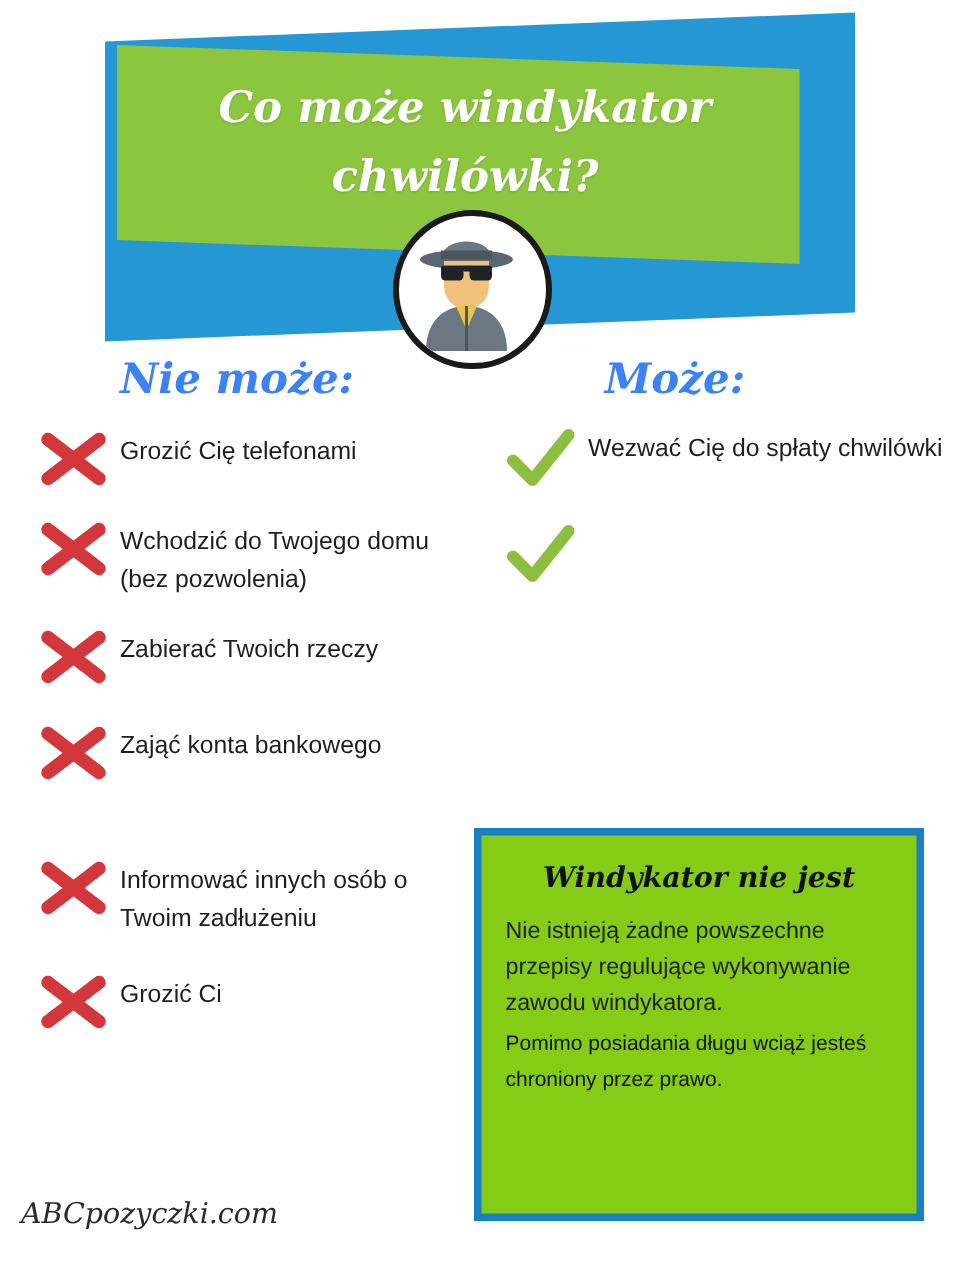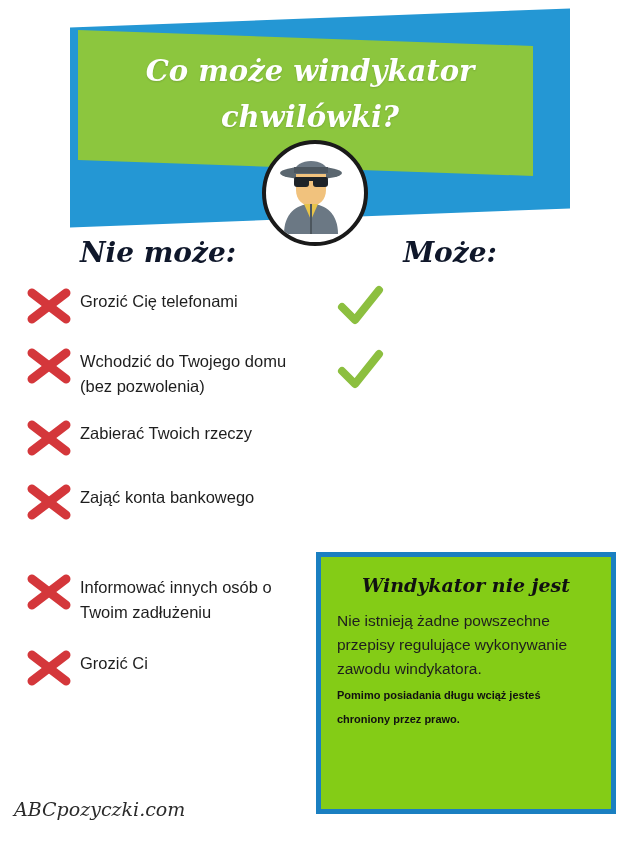--- a/index.html
+++ b/index.html
@@ -81,21 +81,21 @@
     top: 0;
   }
   .col-left  { left: 18px;  width: 300px; }
   .col-right { left: 330px; width: 300px; }
 
   .col-head {
     font-family: "DejaVu Serif", serif;
     font-style: italic;
     font-weight: bold;
     font-size: 28px;
-    color: #0f172a;
+    color: #3b82f6;
     text-align: center;
     margin-bottom: 16px;
   }
   .col-left .col-head  { padding-right: 20px; }
   .col-right .col-head { padding-right: 60px; }
 
   .item {
     display: flex;
     align-items: flex-start;
     margin-bottom: 14px;
@@ -139,23 +139,23 @@
     text-align: center;
     color: #111;
     margin-bottom: 10px;
   }
   .callout-body {
     font-size: 15.5px;
     line-height: 24px;
     color: #1e1e1e;
   }
   .callout-bold {
-    font-size: 11px;
+    font-size: 14px;
     line-height: 24px;
-    font-weight: bold;
+    font-weight: normal;
     color: #111;
     margin-top: 2px;
   }
 
   
   .footer {
     position: absolute;
     left: 14px;
     bottom: 22px;
     font-family: "DejaVu Serif", serif;
@@ -275,20 +275,21 @@
 
   <div class="col col-right">
     <div class="col-head">Może:</div>
 
     <div class="item h2">
       <span class="mark">
         <svg width="50" height="44" viewBox="0 0 50 44">
             <polyline points="6,22 19,35 43,5" fill="none" stroke="#8cbf3f" stroke-width="8" stroke-linecap="round" stroke-linejoin="round"></polyline>
           </svg>
       </span>
+      <span class="item-text">Wezwać Cię do spłaty chwilówki</span>
     </div>
 
 
     <div class="item h2">
       <span class="mark">
         <svg width="50" height="44" viewBox="0 0 50 44">
             <polyline points="6,22 19,35 43,5" fill="none" stroke="#8cbf3f" stroke-width="8" stroke-linecap="round" stroke-linejoin="round"></polyline>
           </svg>
       </span>
     </div>

